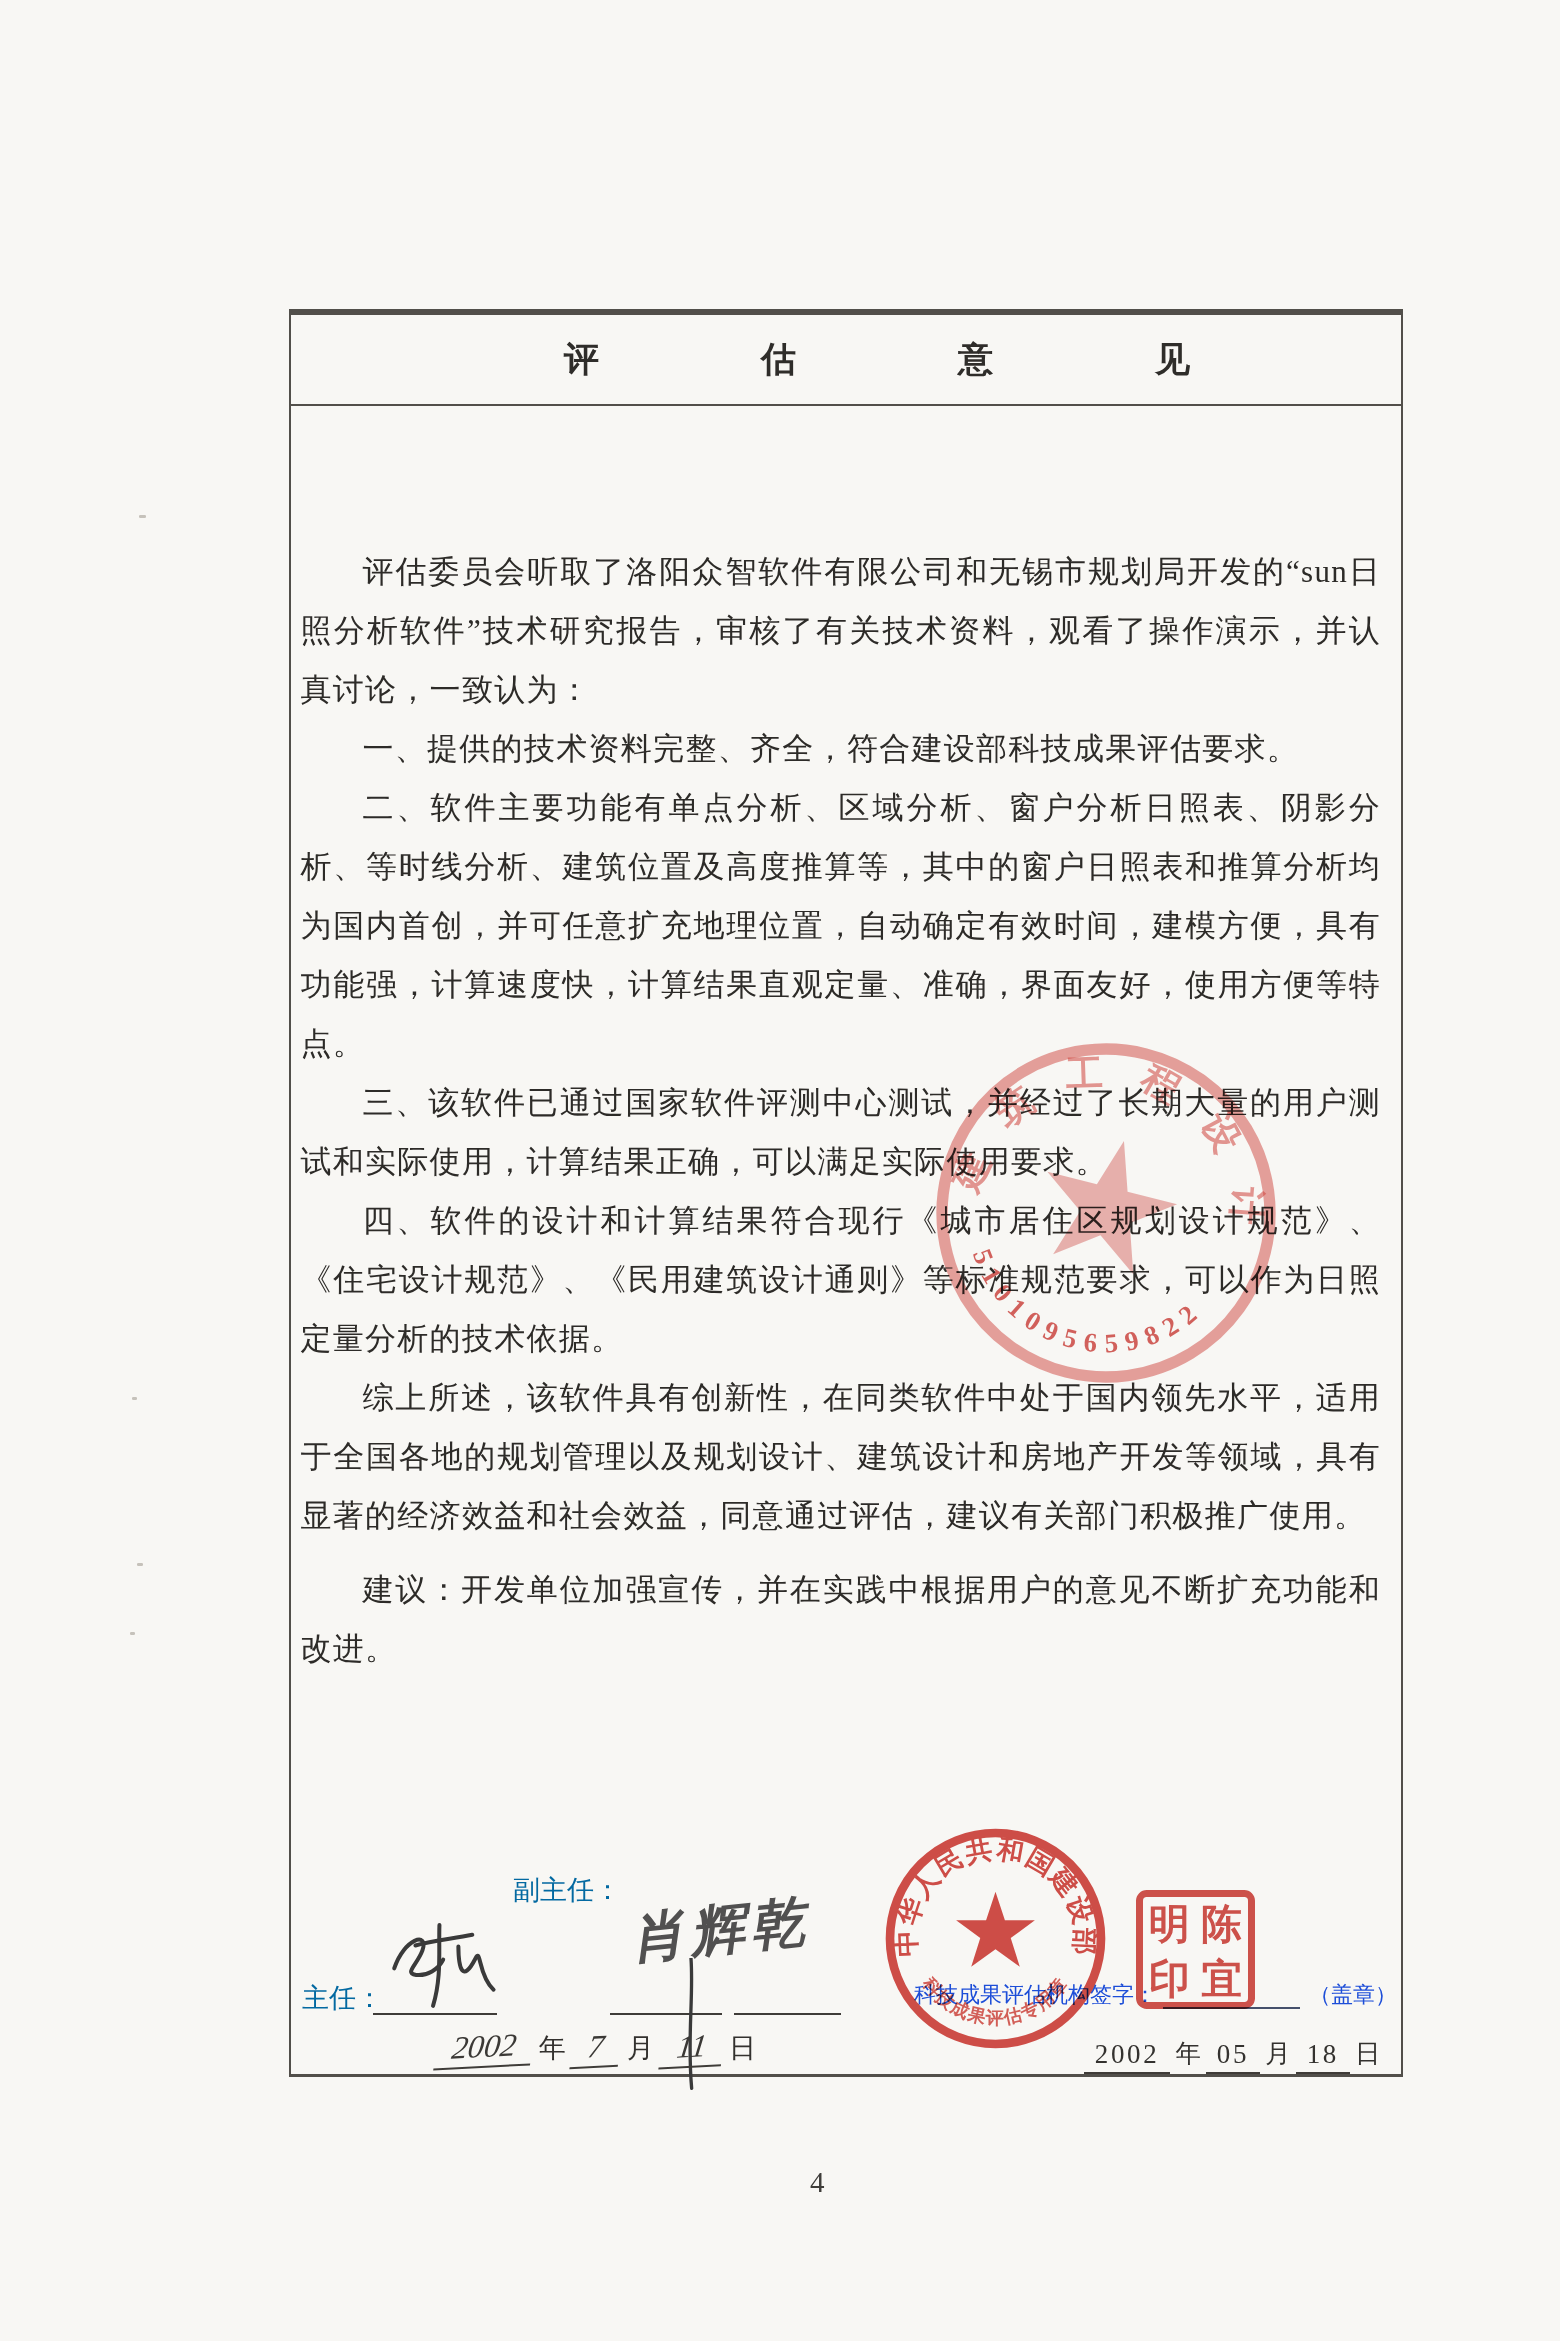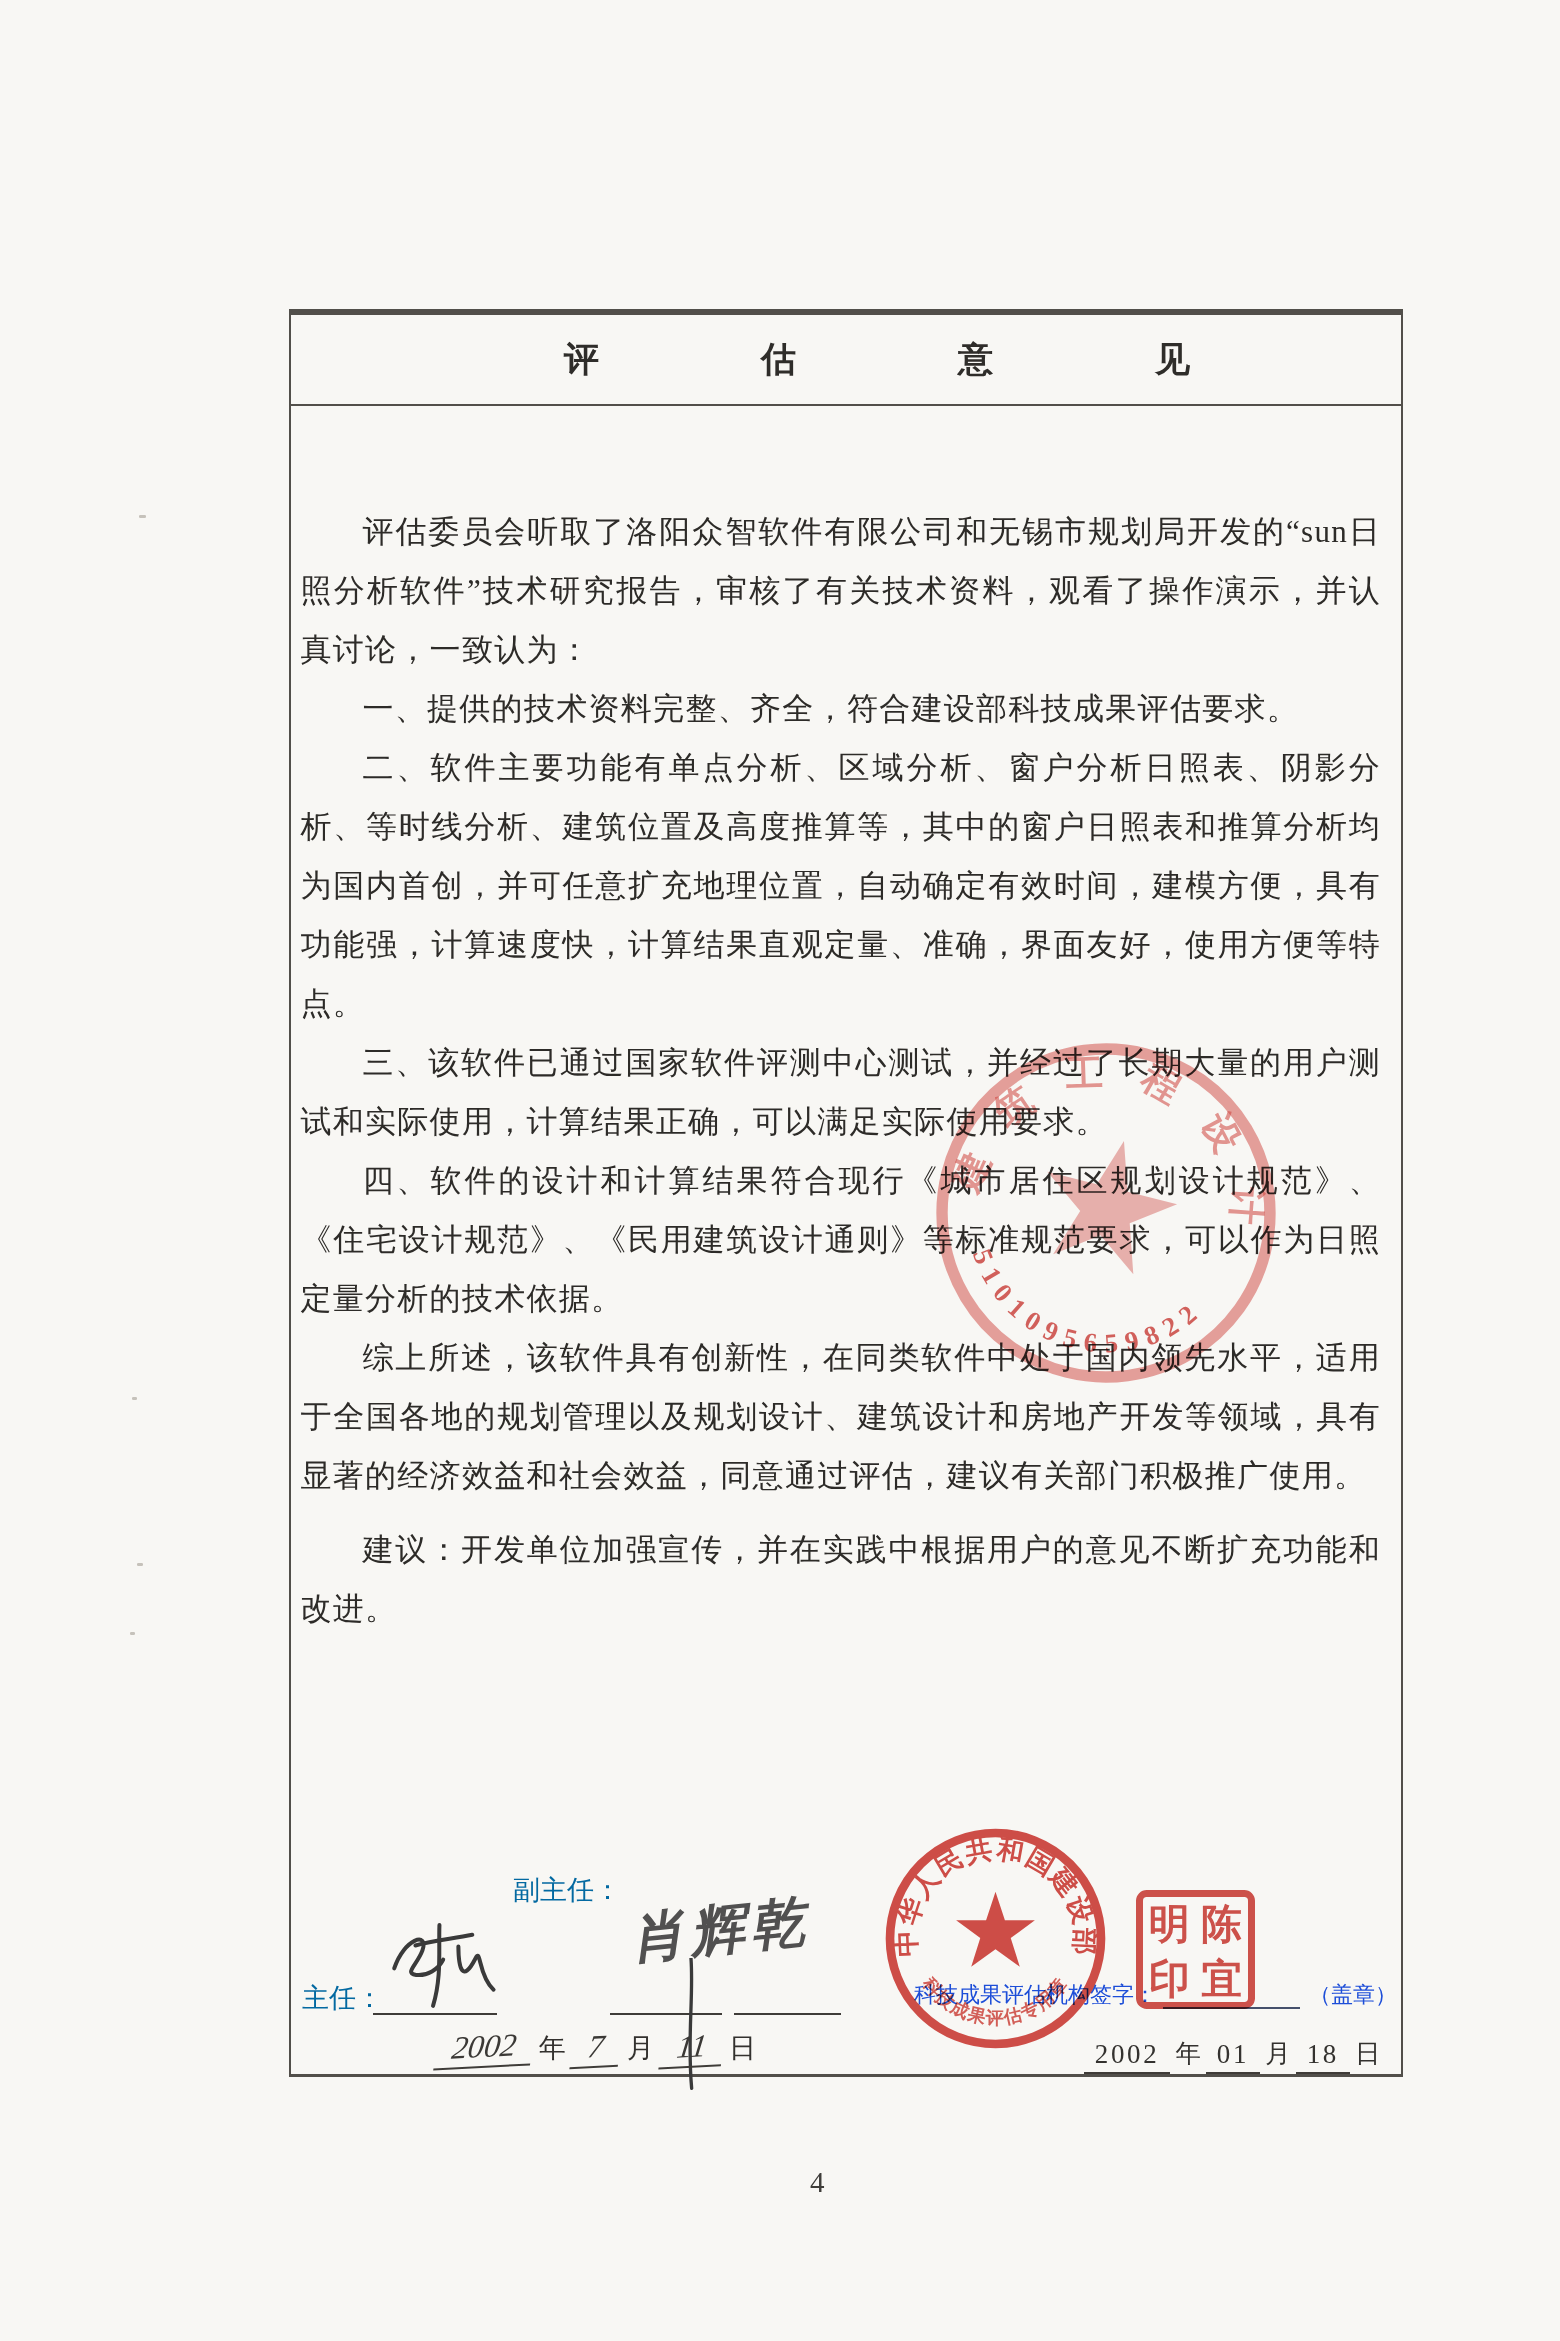--- a/index.html
+++ b/index.html
@@ -24,21 +24,21 @@
   .title-band{
     height:91px;box-sizing:border-box;
     border-bottom:2px solid #524f4a;
     display:flex;align-items:center;gap:162px;
     padding-left:273px;
     font-size:35px;font-weight:bold;color:#2f2d2a;
   }
   .body-text{
     padding:96px 20px 0 9.4px;
     font-size:31px;line-height:59px;letter-spacing:1.3px;
-    text-align:justify;color:#2d2b28;
+    text-align:justify;color:#2d2b28;margin-top:40px;
   }
   .body-text p{margin:0;text-indent:2em;}
   .body-text p.suggestion{margin-top:14.7px;}
 
   
   .label{position:absolute;font-size:27px;color:#0369a1;white-space:nowrap;}
   .uline{position:absolute;border-bottom:2.7px solid #3f3c38;height:0;}
   .sig-scribble{position:absolute;}
   .deputy-sig{
     position:absolute;left:634px;top:1893px;
@@ -145,21 +145,21 @@
 
   <div class="approval-row">
     <span>科技成果评估机构签字：</span>
     <span class="sign-line"></span>
     <span>（盖章）</span>
   </div>
 
   <div class="approval-date">
     <span class="num">2002</span>
     <span class="lbl">年</span>
-    <span class="num">01</span>
+    <span class="num">05</span>
     <span class="lbl">月</span>
     <span class="num">18</span>
     <span class="lbl">日</span>
   </div>
 
   <svg class="stamp" style="left:932px;top:1039px;" width="348" height="348" viewBox="-260 -260 260 260">
   </svg>
   <svg class="stamp" style="left:932px;top:1039px;" width="348" height="348" viewBox="-260 -260 520 520">
     <g transform="translate(0,0)">
       <g transform="rotate(14)">

